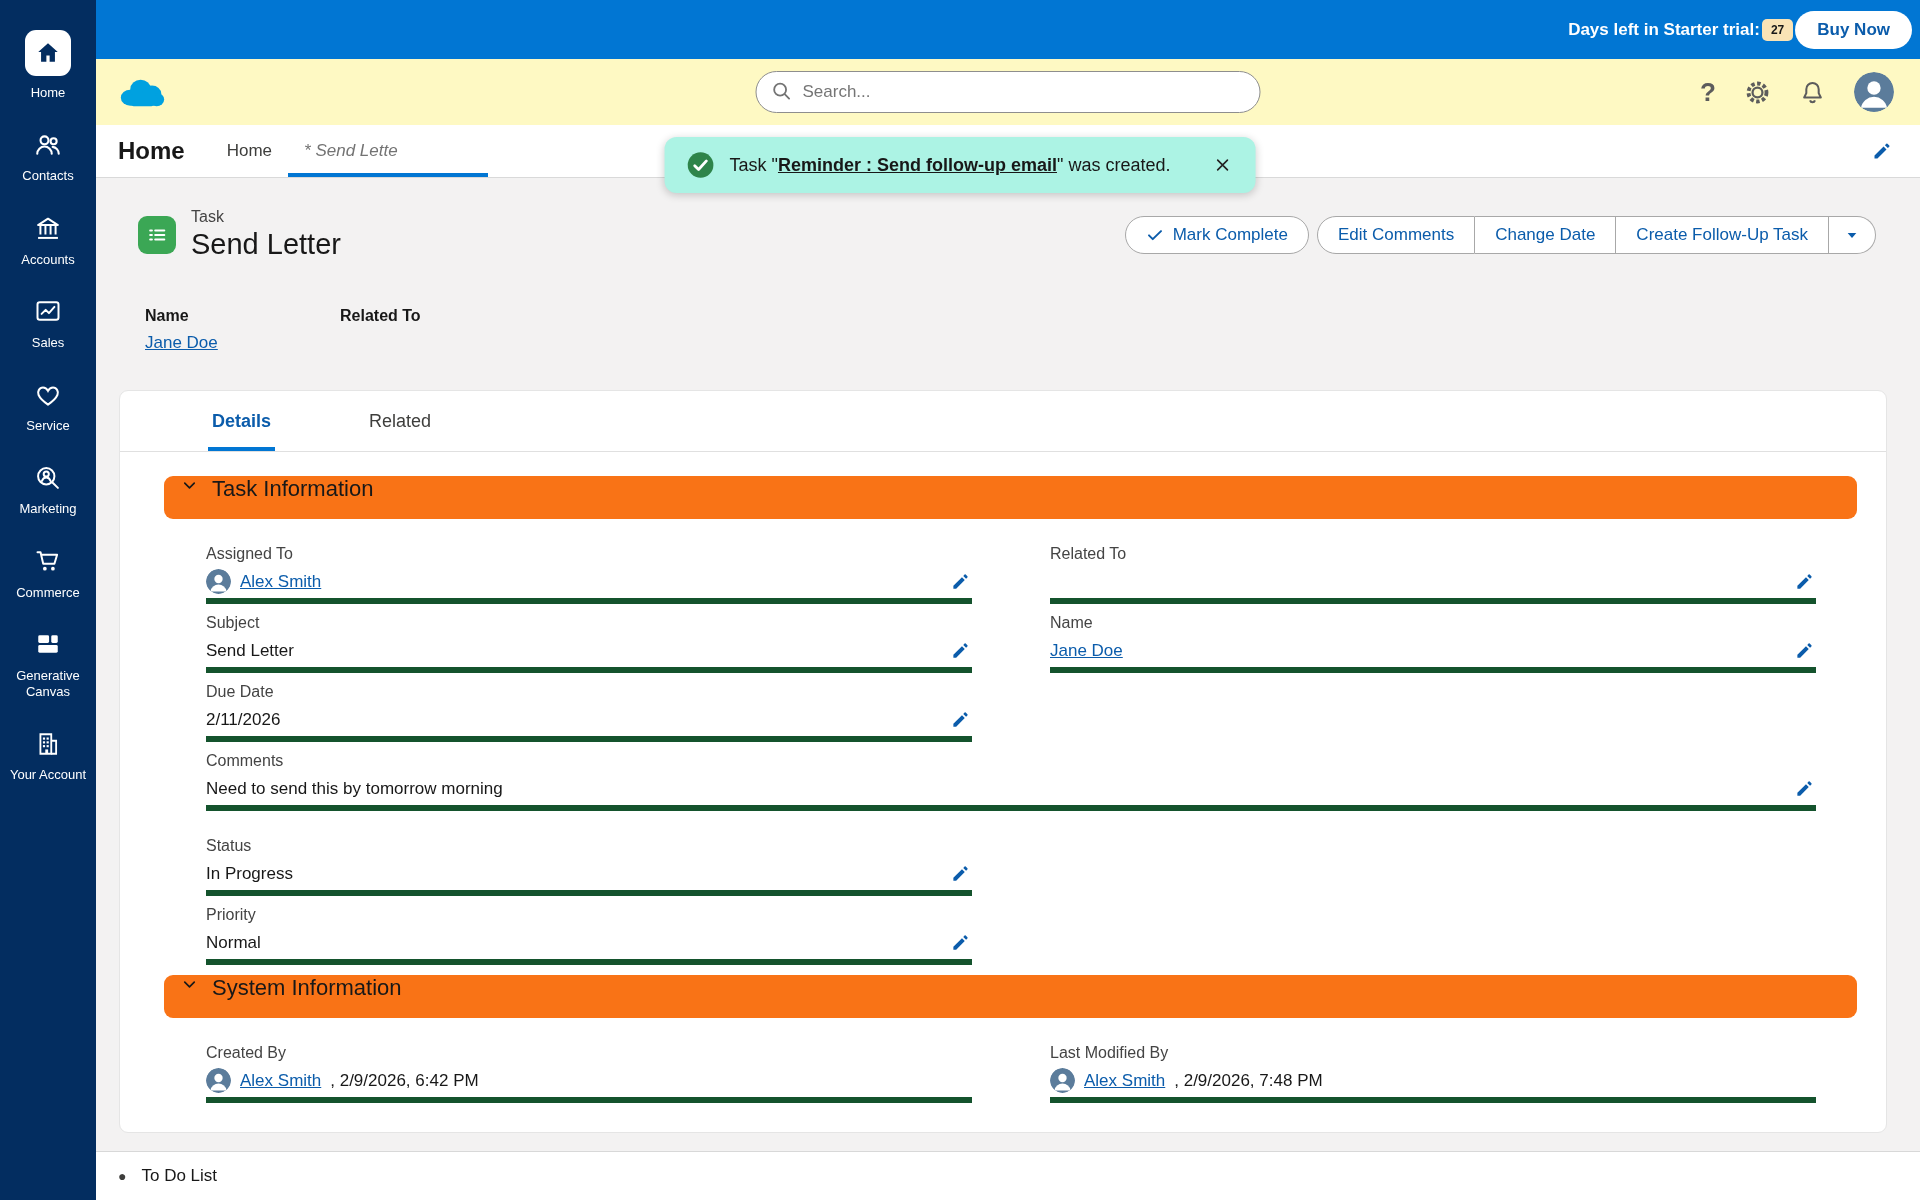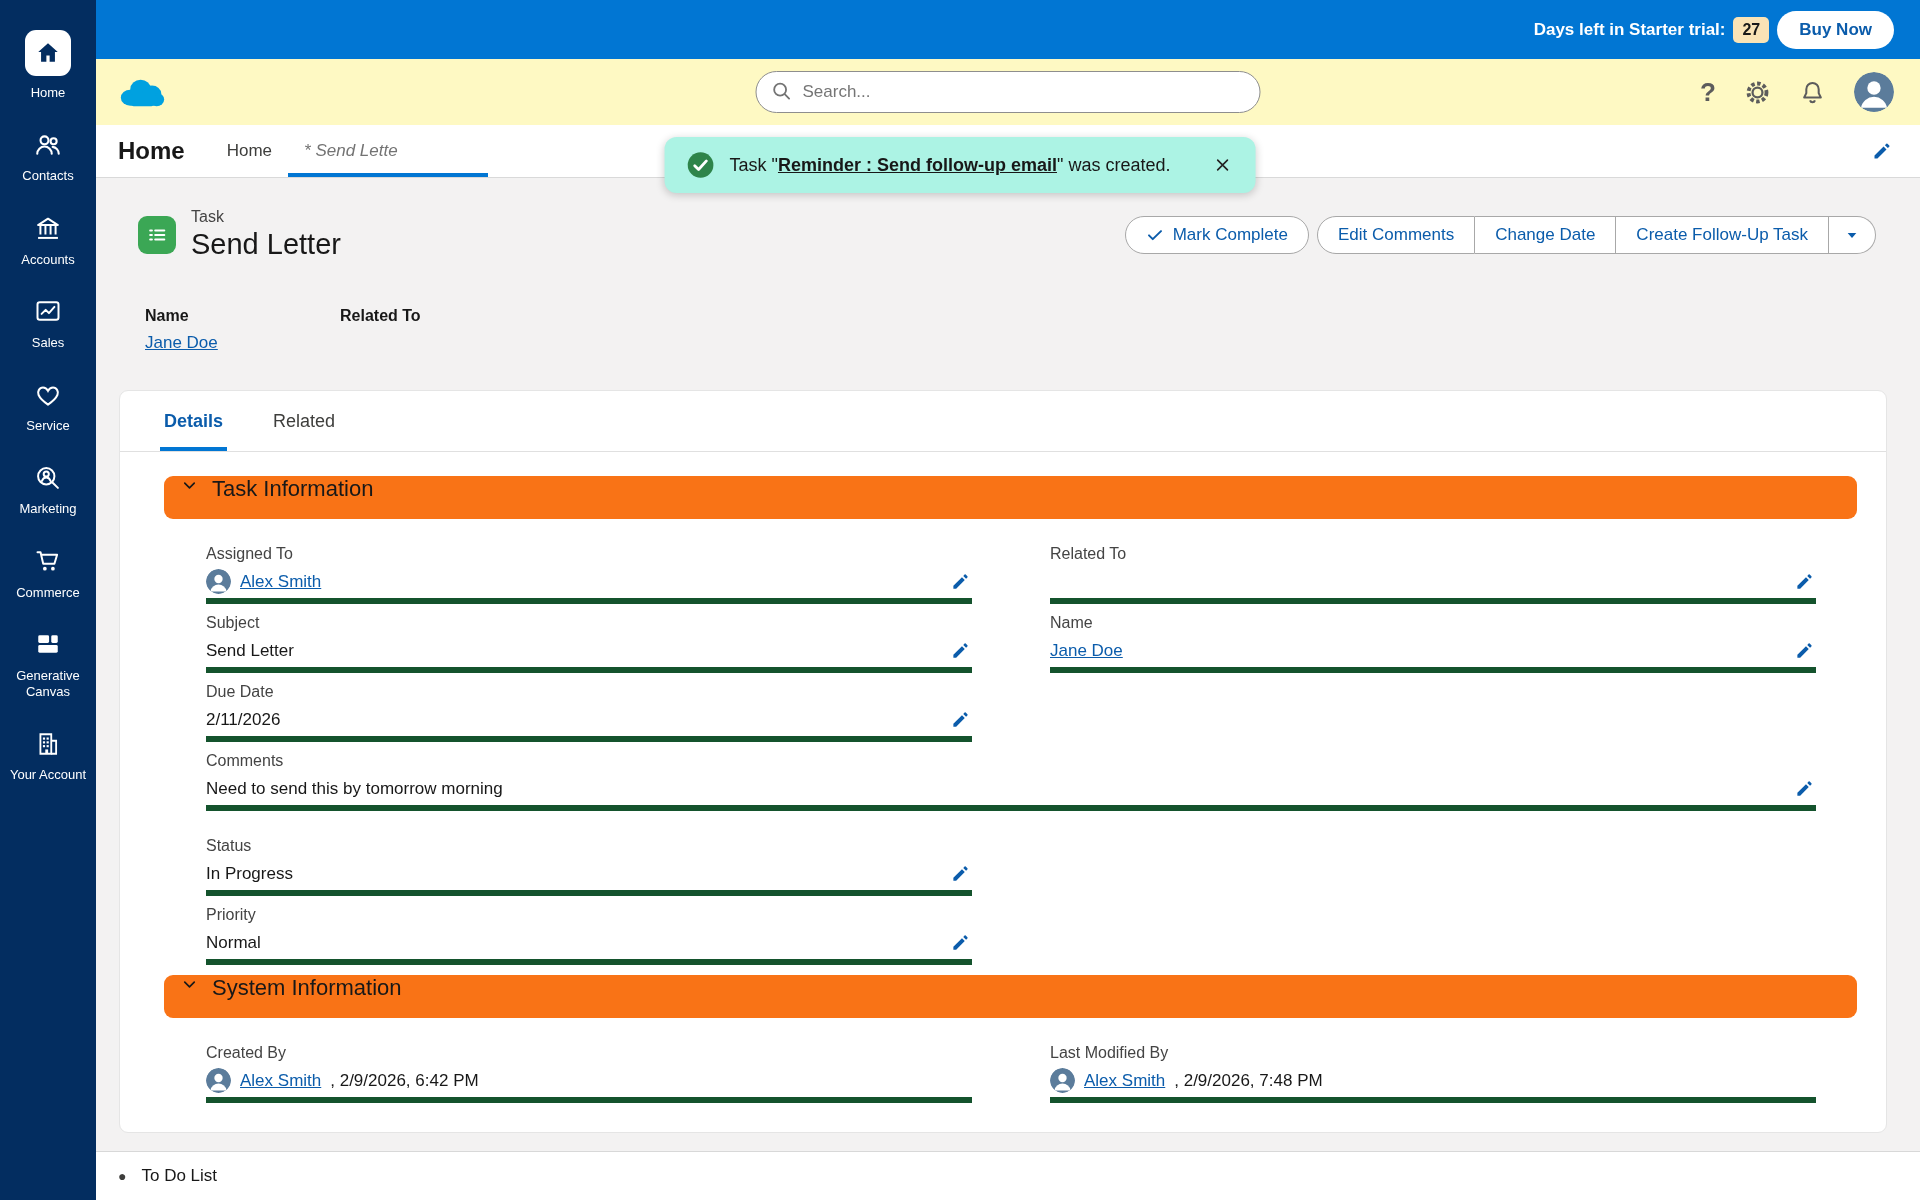--- a/index.html
+++ b/index.html
@@ -11,23 +11,23 @@
   .sidebar { width:96px; background:#032D60; display:flex; flex-direction:column; align-items:center; padding-top:30px; flex-shrink:0; z-index:5; }
   .nav-item { display:flex; flex-direction:column; align-items:center; margin-bottom:29px; cursor:pointer; width:96px; }
   .nav-label { font-size:13px; color:#fff; margin-top:9px; text-align:center; line-height:1.25; padding:0 4px; }
   .home-tile { width:46px; height:46px; background:#fff; border-radius:11px; display:flex; align-items:center; justify-content:center; }
   .nav-icon { width:29px; height:29px; display:flex; align-items:center; justify-content:center; }
 
   
   .main { flex:1; display:flex; flex-direction:column; position:relative; min-width:0; }
 
   
-  .trial-bar { height:59px; background:#0176D3; display:flex; align-items:center; justify-content:flex-end; padding-right:26px; gap:8px; flex-shrink:0; }
+  .trial-bar { height:59px; background:#0176D3; display:flex; align-items:center; justify-content:flex-end; padding-right:8px; gap:2px; flex-shrink:0; }
   .trial-text { color:#fff; font-size:17px; font-weight:700; }
-  .trial-badge { background:#F9E3B6; color:#181818; font-size:16px; font-weight:700; border-radius:5px; padding:4px 9px; }
+  .trial-badge { background:#F9E3B6; color:#181818; font-size:12px; font-weight:700; border-radius:5px; padding:4px 9px; }
   .buy-now { background:#fff; color:#0B5CAB; font-size:17px; font-weight:700; border:none; border-radius:20px; padding:9px 22px; cursor:pointer; font-family:inherit; }
 
   
   .global-header { height:66px; background:#fef9c3; display:flex; align-items:center; padding:0 26px 0 22px; position:relative; flex-shrink:0; }
   .search-wrap { position:absolute; left:50%; transform:translateX(-50%); width:505px; height:42px; }
   .search-input { width:100%; height:100%; border:1px solid #8E8E8E; border-radius:21px; padding:0 18px 0 46px; font-size:17px; color:#444; font-family:inherit; outline:none; background:#fff; }
   .search-icon { position:absolute; left:15px; top:9px; }
   .header-icons { margin-left:auto; display:flex; align-items:center; gap:28px; }
   .hicon { background:none; border:none; cursor:pointer; display:flex; align-items:center; justify-content:center; font-family:inherit; }
   .help-glyph { font-size:26px; font-weight:600; color:#5C5C5C; line-height:1; }
@@ -57,21 +57,21 @@
 
   .highlights { margin-top:46px; padding-left:49px; display:flex; flex-shrink:0; }
   .hl-field:first-child { width:195px; }
   .hl-label { font-size:16px; font-weight:700; color:#181818; }
   .hl-value { margin-top:8px; font-size:17px; min-height:21px; }
   a.link { color:#0B5CAB; text-decoration:underline; cursor:pointer; }
 
   
   .detail-card { margin:36px 33px 18px 23px; background:#fff; border:1px solid #E5E5E5; border-radius:9px; flex:1; display:flex; flex-direction:column; overflow:hidden; }
   .card-tabs { height:61px; border-bottom:1px solid #E0E0E0; display:flex; align-items:stretch; padding-left:40px; gap:42px; flex-shrink:0; }
-  .card-tab { display:flex; align-items:center; position:relative; font-size:18px; color:#3E3E3C; cursor:pointer; padding:0 4px; }
+  .card-tab { display:flex; align-items:center; position:relative; font-size:18px; color:#3E3E3C; cursor:pointer; padding:0 4px;margin-left:48px; }
   .card-tab.active { color:#0B5CAB; font-weight:700; }
   .card-tab.active::after { content:""; position:absolute; left:0; right:0; bottom:0; height:4px; background:#0176D3; }
   .card-body { padding:24px 29px 6px 44px; overflow:hidden; }
   .section-bar { height:43px; background:#f97316; border-radius:9px; display:flex; align-items:flex-start; gap:13px; padding:0 16px; cursor:pointer; }
   .section-bar + .fields-grid { margin-top:0; }
   .section-bar.not-first { margin-top:10px; }
   .section-title { font-size:22px; color:#181818; }
   .fields-grid { padding:16px 41px 0 42px; display:grid; grid-template-columns:1fr 1fr; column-gap:78px; }
   .field { border-bottom:6px solid #14532d; padding:10px 0 4px; }
   .field.no-border { border-bottom:none; }

